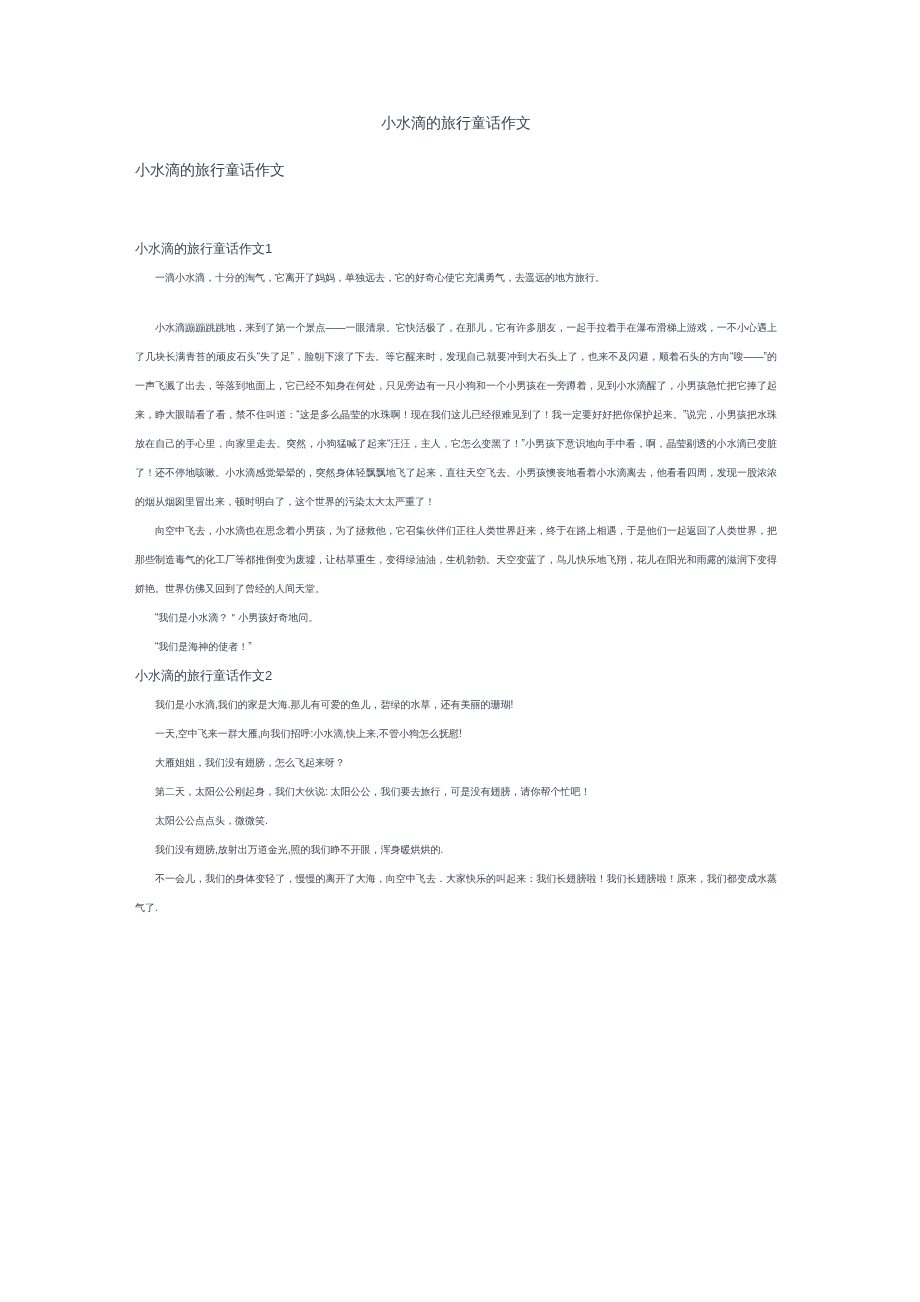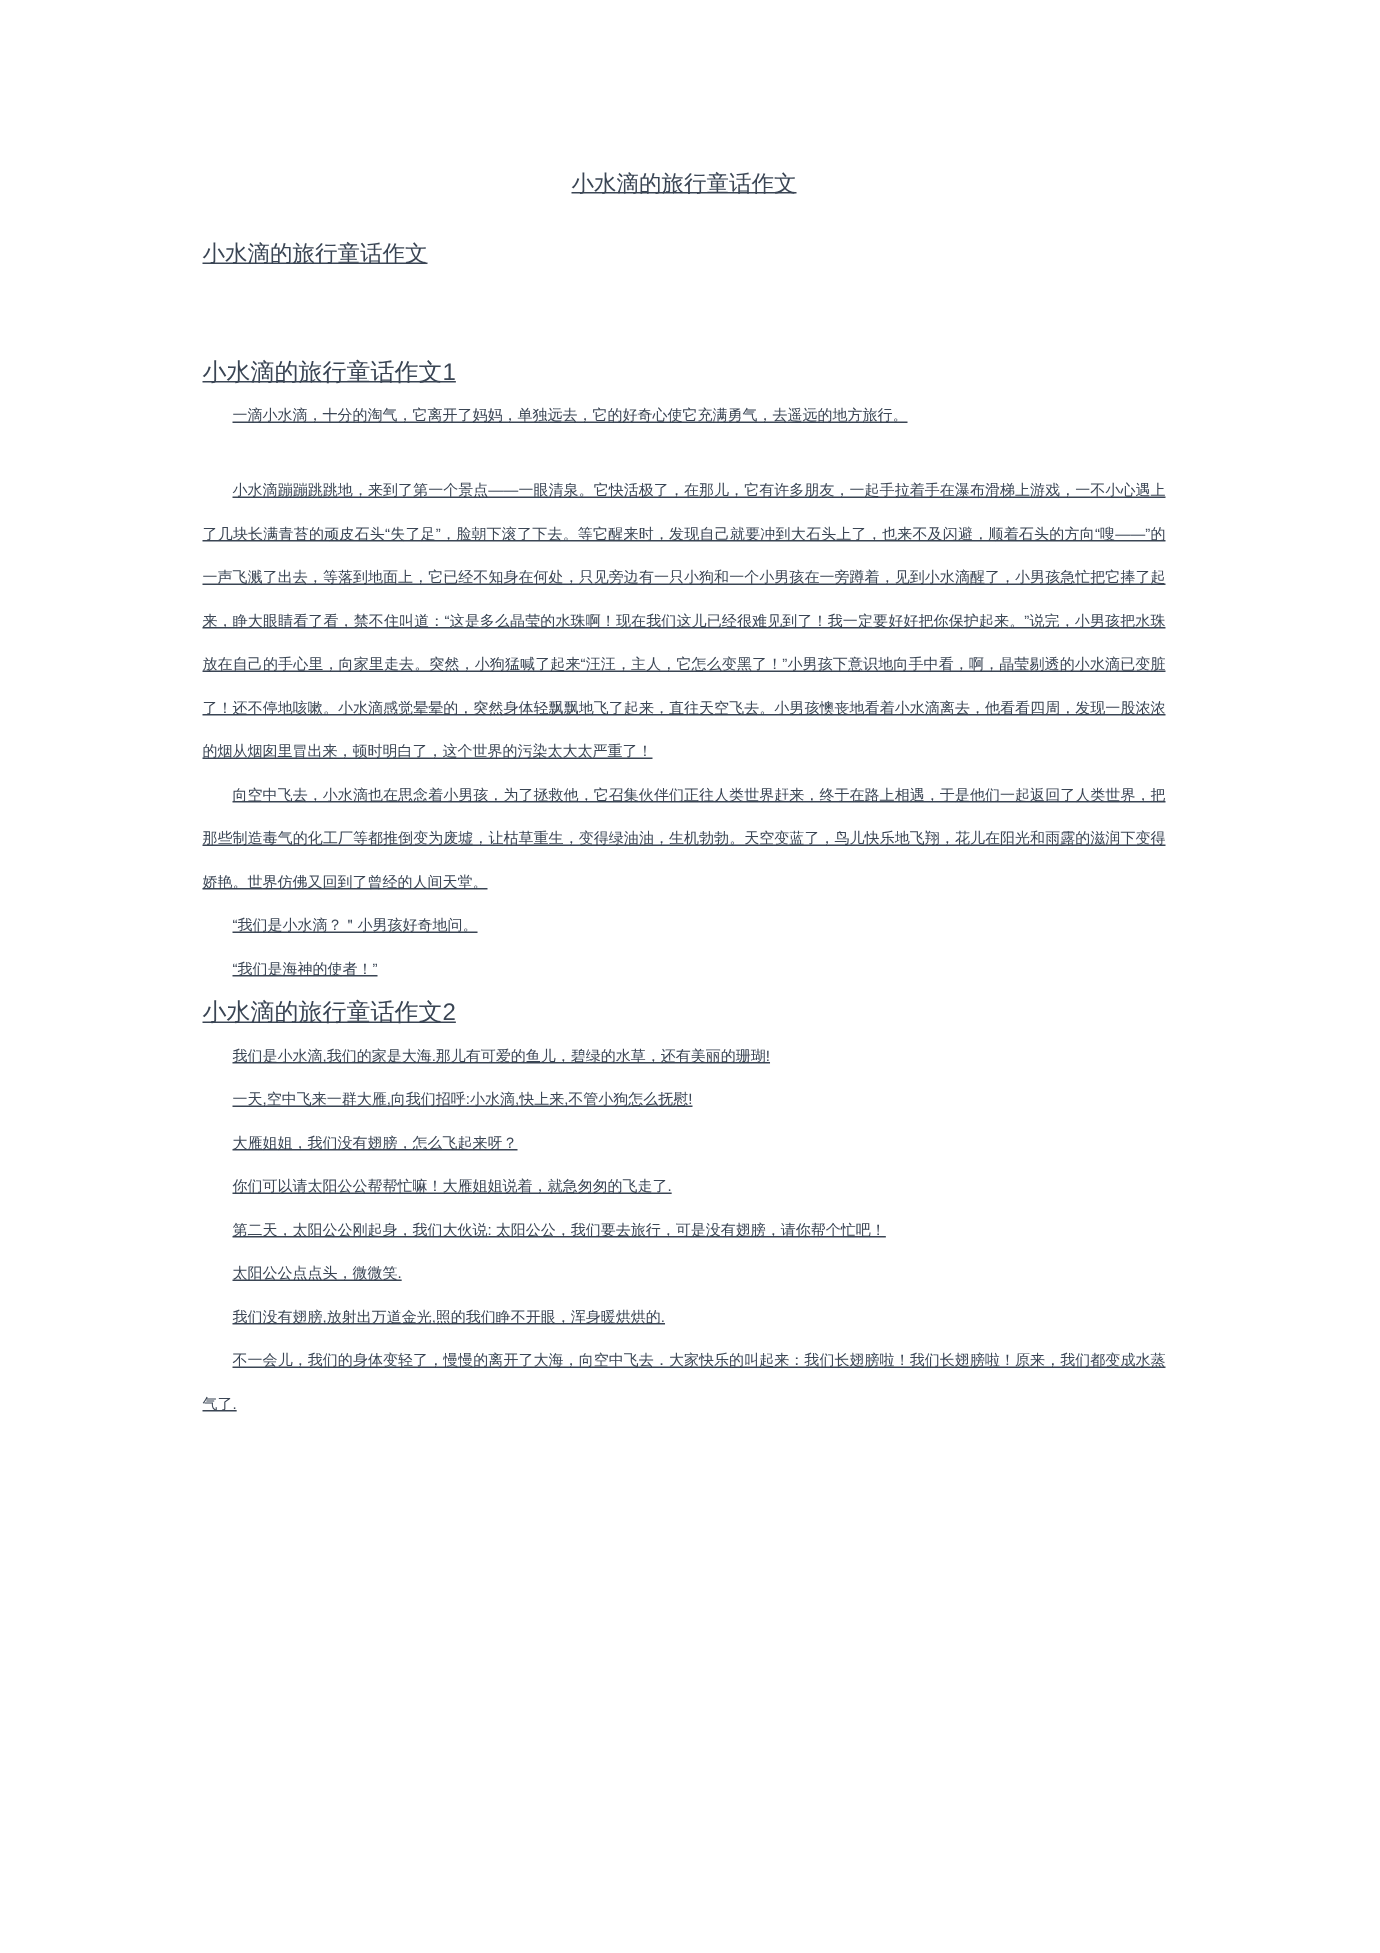--- a/index.html
+++ b/index.html
@@ -11,36 +11,35 @@
     width: 920px;
     min-height: 1302px;
     font-family: "Liberation Sans", "DejaVu Sans", sans-serif;
     color: #3a4554;
     box-sizing: border-box;
   }
   .page {
     box-sizing: border-box;
     width: 907px;
     padding: 108px 130px 60px 135px;
-    text-decoration: underline;
   }
   .doc-title {
     text-align: center;
     font-size: 15px;
     line-height: 29px;
     font-weight: normal;
     margin: 0 0 18px 0;
   }
   .doc-subtitle {
     font-size: 15px;
     line-height: 29px;
     margin: 0;
   }
   .section-heading {
-    font-size: 16px;
+    font-size: 13px;
     line-height: 29px;
     font-weight: normal;
     margin: 0;
   }
   .heading-1 {
     margin-top: 50px;
   }
   .para {
     font-size: 10px;
     line-height: 29px;
@@ -67,19 +66,18 @@
   <p class="para gap-before">小水滴蹦蹦跳跳地，来到了第一个景点——一眼清泉。它快活极了，在那儿，它有许多朋友，一起手拉着手在瀑布滑梯上游戏，一不小心遇上了几块长满青苔的顽皮石头“失了足”，脸朝下滚了下去。等它醒来时，发现自己就要冲到大石头上了，也来不及闪避，顺着石头的方向“嗖——”的一声飞溅了出去，等落到地面上，它已经不知身在何处，只见旁边有一只小狗和一个小男孩在一旁蹲着，见到小水滴醒了，小男孩急忙把它捧了起来，睁大眼睛看了看，禁不住叫道：“这是多么晶莹的水珠啊！现在我们这儿已经很难见到了！我一定要好好把你保护起来。”说完，小男孩把水珠放在自己的手心里，向家里走去。突然，小狗猛喊了起来“汪汪，主人，它怎么变黑了！”小男孩下意识地向手中看，啊，晶莹剔透的小水滴已变脏了！还不停地咳嗽。小水滴感觉晕晕的，突然身体轻飘飘地飞了起来，直往天空飞去。小男孩懊丧地看着小水滴离去，他看看四周，发现一股浓浓的烟从烟囱里冒出来，顿时明白了，这个世界的污染太大太严重了！</p>
   <p class="para">向空中飞去，小水滴也在思念着小男孩，为了拯救他，它召集伙伴们正往人类世界赶来，终于在路上相遇，于是他们一起返回了人类世界，把那些制造毒气的化工厂等都推倒变为废墟，让枯草重生，变得绿油油，生机勃勃。天空变蓝了，鸟儿快乐地飞翔，花儿在阳光和雨露的滋润下变得娇艳。世界仿佛又回到了曾经的人间天堂。</p>
   <p class="para">“我们是小水滴？＂小男孩好奇地问。</p>
   <p class="para">“我们是海神的使者！”</p>
 
   <h2 class="section-heading">小水滴的旅行童话作文2</h2>
 
   <p class="para">我们是小水滴,我们的家是大海.那儿有可爱的鱼儿，碧绿的水草，还有美丽的珊瑚!</p>
   <p class="para">一天,空中飞来一群大雁,向我们招呼:小水滴,快上来,不管小狗怎么抚慰!</p>
   <p class="para">大雁姐姐，我们没有翅膀，怎么飞起来呀？</p>
-  <p class="para">你们可以请太阳公公帮帮忙嘛！大雁姐姐说着，就急匆匆的飞走了.</p>
   <p class="para">第二天，太阳公公刚起身，我们大伙说: 太阳公公，我们要去旅行，可是没有翅膀，请你帮个忙吧！</p>
   <p class="para">太阳公公点点头，微微笑.</p>
   <p class="para">我们没有翅膀,放射出万道金光,照的我们睁不开眼，浑身暖烘烘的.</p>
   <p class="para">不一会儿，我们的身体变轻了，慢慢的离开了大海，向空中飞去．大家快乐的叫起来：我们长翅膀啦！我们长翅膀啦！原来，我们都变成水蒸气了.</p>
 
 </div>
 
 </body></html>

